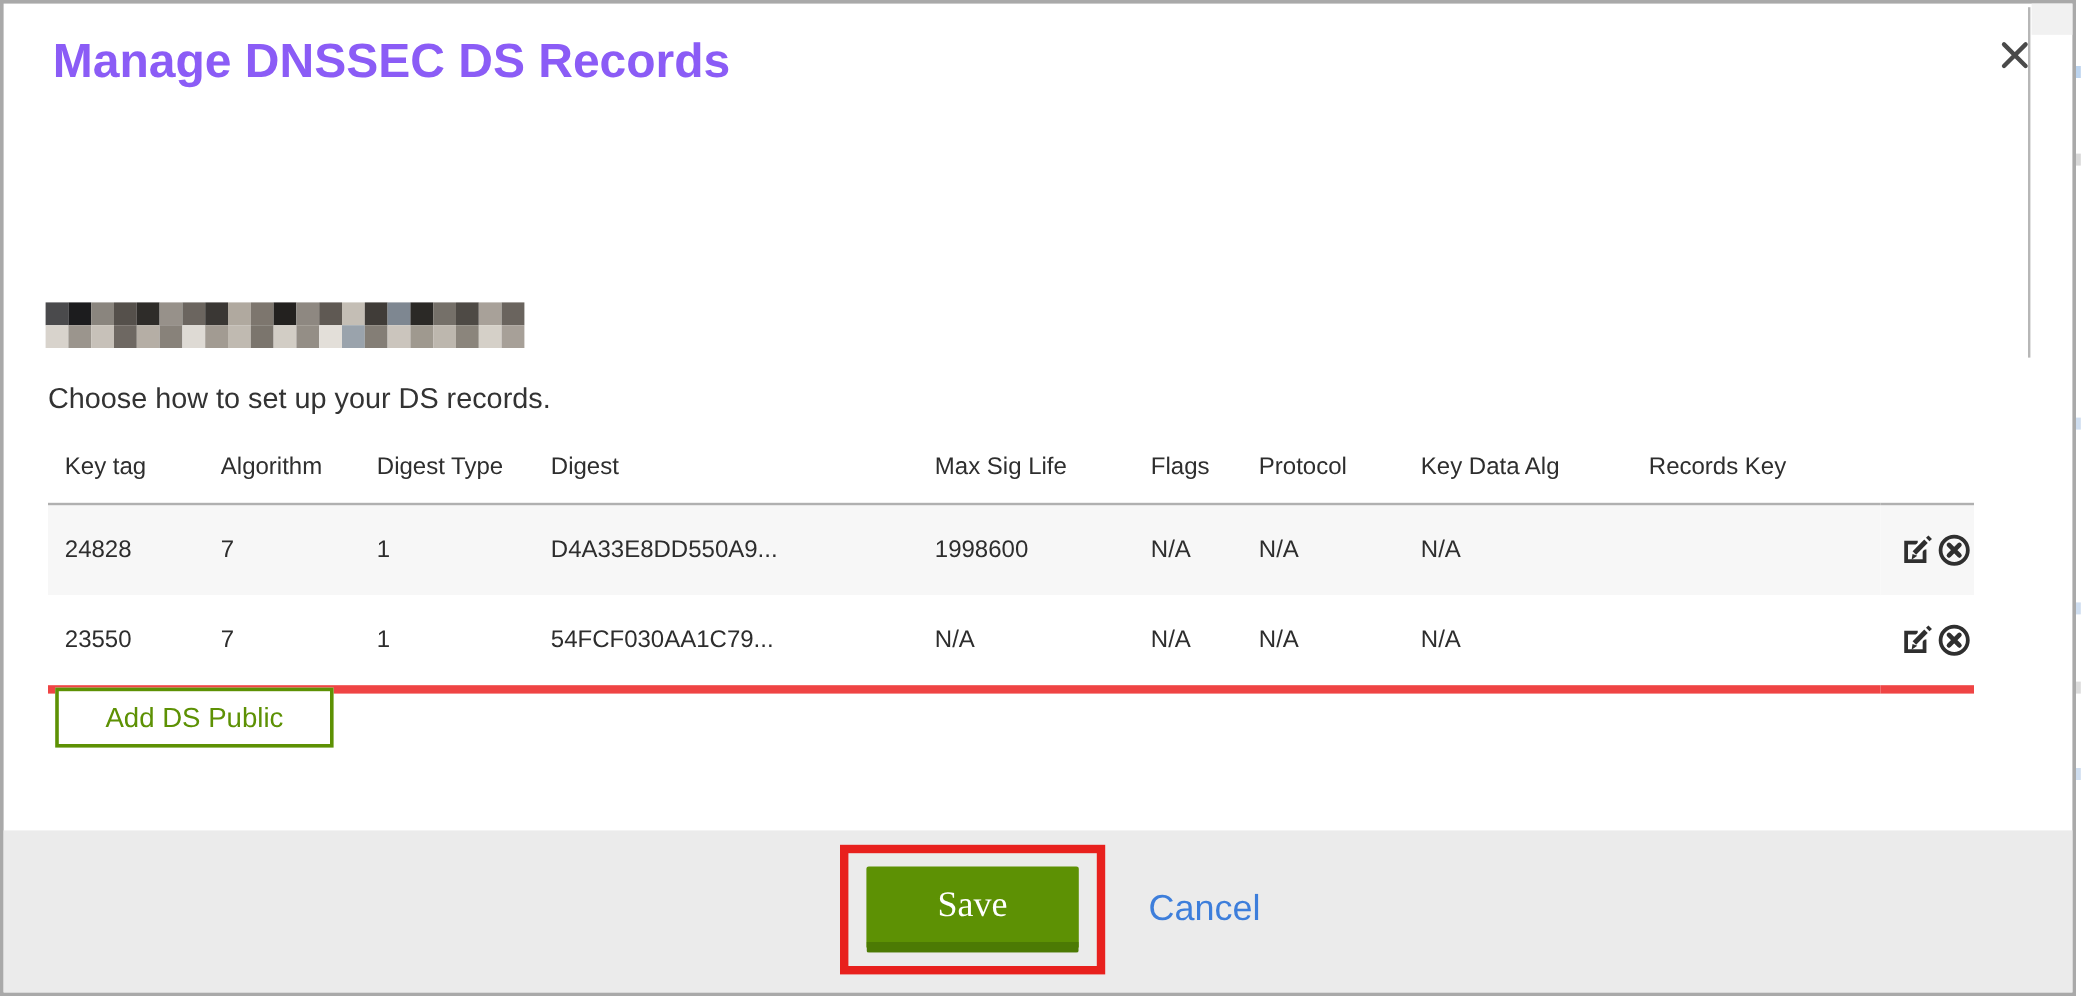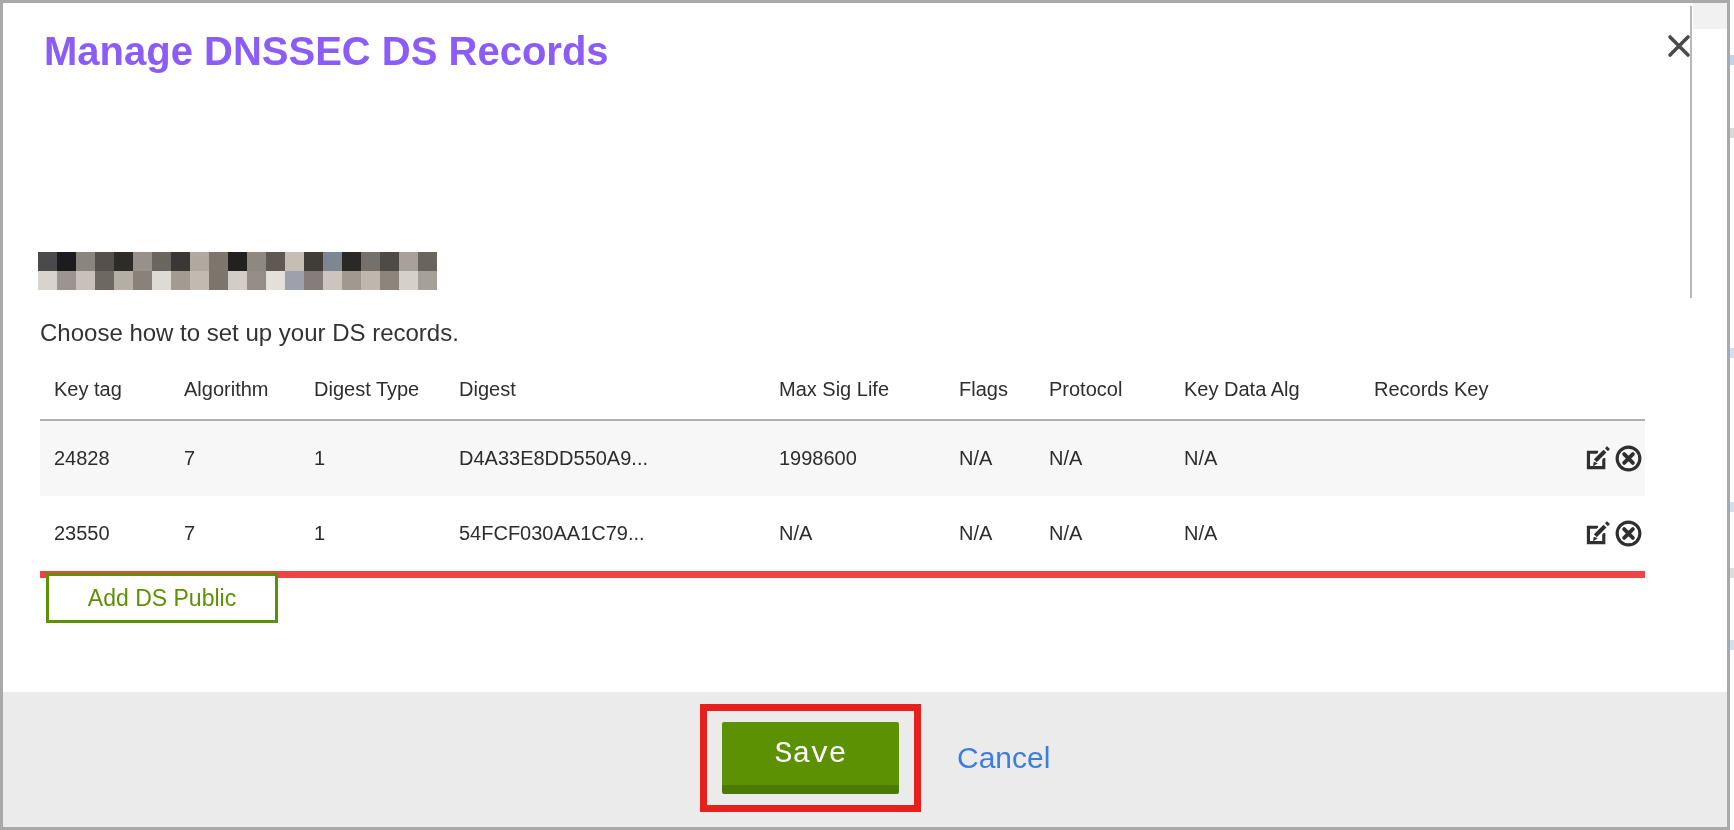--- a/index.html
+++ b/index.html
@@ -44,21 +44,21 @@
 
   
   .footer { position:absolute; left:0; right:0; bottom:0; height:135px;
             background:#ebebeb; }
   .annotation-box { position:absolute; left:697px; top:12px; width:221px; height:108px;
                     border:7px solid var(--annotation-red,#e8201d);
                     display:flex; align-items:center; justify-content:center; }
   .save-btn { width:177px; height:72px; background:var(--accent-green,#5d9104);
               border:none; border-bottom:9px solid var(--dark-green,#4c7a04);
               border-radius:2px; color:#ffffff; font-size:30px; cursor:pointer;
-              font-family:Liberation Mono, monospace; }
+              font-family:Liberation Serif, serif; }
   .cancel-link { position:absolute; left:954px; top:49px; font-size:30px;
                  color:var(--link-blue,#3d7edb); text-decoration:none; cursor:pointer; }
 
   
   .inner-edge-line { position:absolute; left:1687px; top:3px; width:2px; height:292px;
                      background:#b7b7b7; }
   .corner-cap { position:absolute; left:1690px; top:0; width:34px; height:26px;
                 background:#f1f1f1; }
   .tick { position:fixed; right:0; width:4px; height:10px; }
 </style>

